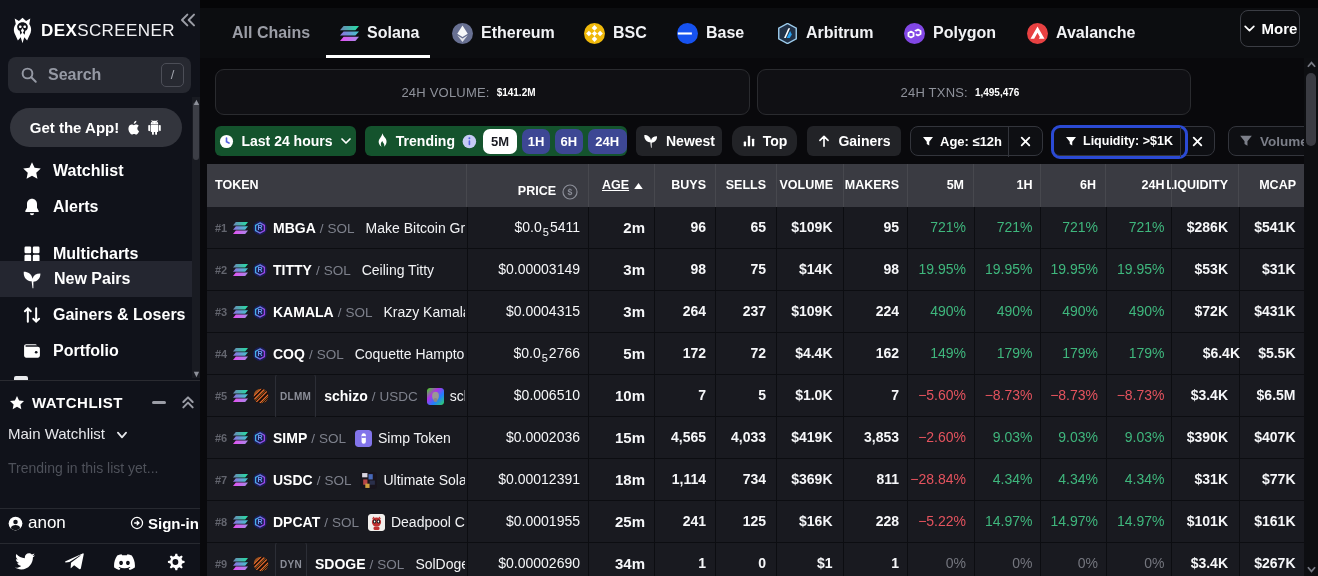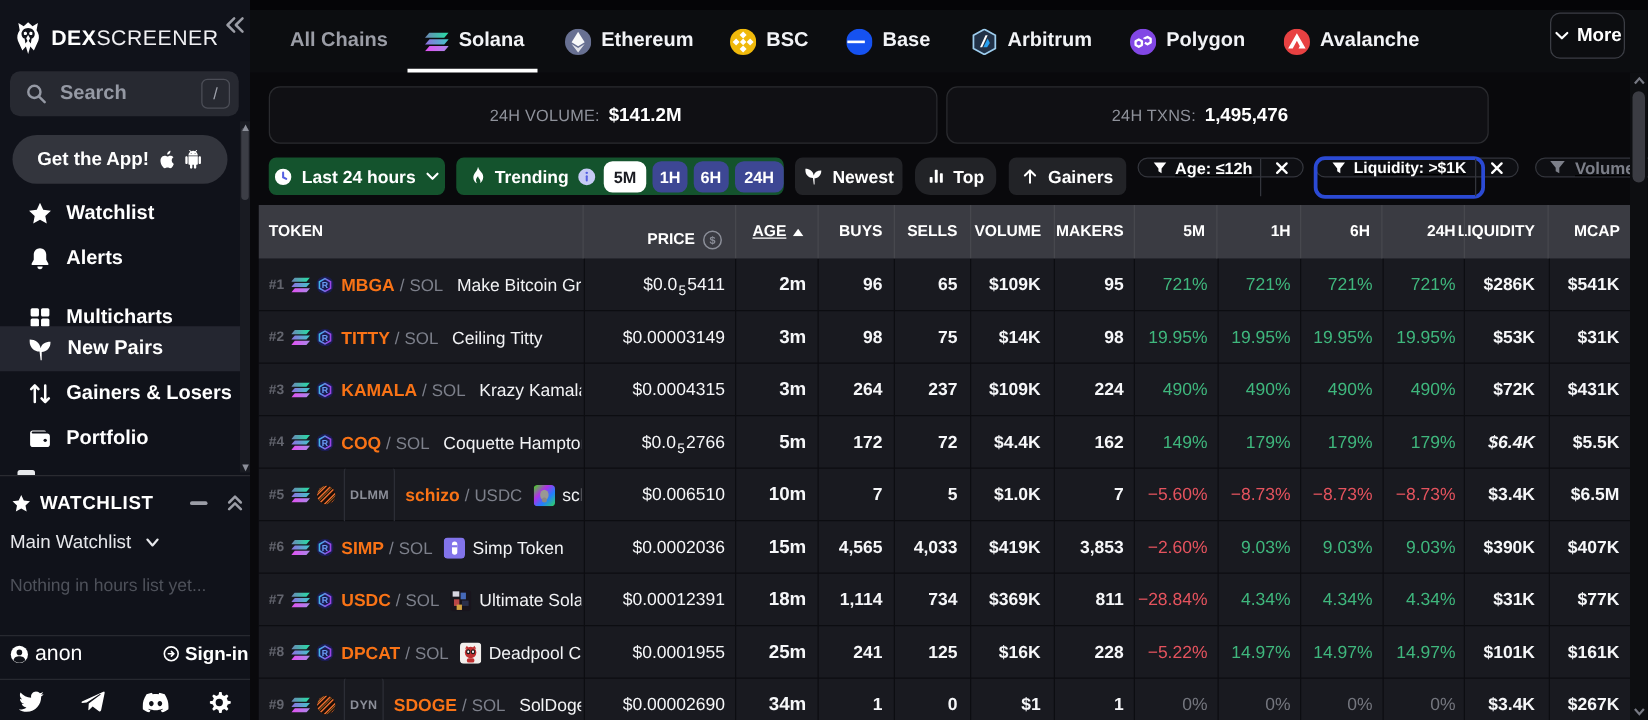--- a/index.html
+++ b/index.html
@@ -37,40 +37,40 @@
 #topband { position:absolute; left:200px; top:0; width:1118px; height:8px; background:#050507; }
 #tabbar { position:absolute; left:200px; top:8px; width:1118px; height:50px; background:#0c0d10; }
 .tab { position:absolute; top:0; height:50px; display:flex; align-items:center; gap:8px; font-size:16px; font-weight:bold; color:#f2f3f6; }
 .tab.gray { color:#9b9da6; }
 #soltab-line { position:absolute; left:126px; top:47px; width:104px; height:3px; background:#fff; }
 #morebtn { position:absolute; left:1040px; top:2px; width:60px; height:37px; border:1px solid #3b3d44; border-radius:8px; display:flex; align-items:center; justify-content:center; color:#fff; font-size:15px; font-weight:bold; gap:6px;}
 
 
 .statbox { position:absolute; top:69px; height:46px; padding-right:28px; background:#101014; border:1px solid #2a2b2f; border-radius:9px; display:flex; align-items:center; justify-content:center; }
 .statbox .lb { color:#8f929b; font-size:13px; letter-spacing:0.2px; }
-.statbox .vl { color:#fff; font-size:15px; font-weight:bold; margin-left:7px; }
+.statbox .vl { color:#fff; font-size:10px; font-weight:bold; margin-left:7px; }
 
 
 .fbtn { position:absolute; top:126px; height:30px; border-radius:6px; display:flex; align-items:center; color:#fff; font-size:14px; font-weight:bold; }
 .purple { background:#14532d; }
 .darkbtn { background:#222327; }
 .pill { height:25px; border-radius:7px; display:flex; align-items:center; justify-content:center; font-size:13px; font-weight:bold; }
-.chip { position:absolute; top:126px; height:16px; display:flex; align-items:center;text-decoration:underline; }
+.chip { position:absolute; top:126px; height:30px; display:flex; align-items:center; }
 
 
 #thead { position:absolute; left:207px; top:164px; width:1097px; height:43px; background:#3a3b42; color:#fff; font-size:12.5px; font-weight:bold; }
 #thead .hc { position:absolute; top:0; height:55px; line-height:43px; }
 #tbody { position:absolute; left:207px; top:207px; width:1097px; height:369px; background:#191a20; }
 .vline { position:absolute; top:0; bottom:0; width:1px; background:#0c0d11; }
 .vlineh { position:absolute; top:0; height:43px; width:1px; background:#47484e; }
 .tr { position:absolute; left:0; width:1097px; height:42px; border-bottom:1px solid #0c0d11; }
 .td { position:absolute; top:0; height:42px; line-height:41px; color:#f6f7f9; font-size:14px; font-weight:bold; white-space:nowrap; }
 .tok { left:0; width:258px; display:flex; align-items:center; overflow:hidden; font-weight:normal; }
 .idx { color:#63656e; font-size:11px; font-weight:bold; width:18px; margin-left:8px; flex:none;}
-.sym { color:#f97316; font-weight:bold; font-size:14px; margin-left:6px; }
+.sym { color:#ffffff; font-weight:bold; font-size:14px; margin-left:6px; }
 .slash { color:#7d808b; font-weight:normal; font-size:13.5px; margin-left:4px; }
 .qt { color:#7d808b; font-weight:normal; font-size:13.5px; margin-left:4px; }
 .nm { color:#f2f3f5; font-size:14px; margin-left:11px; }
 .pct { font-weight:normal; font-size:14px; }
 .g { color:#3fb77d; } .r { color:#e5535e; } .z { color:#74767e; }
 .lab { border:1px solid #2c2e36; border-radius:4px; color:#8b8e98; font-size:10px; font-weight:bold; padding:2px 4px; margin-left:6px; flex:none; letter-spacing:0.3px;}
 .av { width:17px; height:17px; border-radius:3px; margin-left:9px; flex:none;}
 .td sub { font-size:11px; vertical-align:-4px; margin:0 1px; }
 
 
@@ -181,21 +181,21 @@
         <g stroke="#9b9da6" stroke-width="3" fill="none" stroke-linecap="round" stroke-linejoin="round">
           <path d="M5 12 L12 5 L19 12"></path>
           <path d="M5 20 L12 13 L19 20"></path>
         </g>
       </svg>
     <div id="mainwl">Main Watchlist
       <svg style="display:inline-block; vertical-align:-3px; margin-left:6px;" width="14" height="14" viewBox="0 0 24 24">
           <path d="M5 8 L12 16 L19 8" stroke="#e6e7eb" stroke-width="3" fill="none" stroke-linecap="round" stroke-linejoin="round"></path>
         </svg>
     </div>
-    <div id="nothing">Nothing in hours list yet...</div>
+    <div id="nothing">Trending in this list yet...</div>
     <div id="anonrow">
       <svg style="position:absolute; left:8px; top:7px;" width="15" height="15" viewBox="0 0 24 24">
         <circle cx="12" cy="12" r="11" fill="#fff"></circle>
         <circle cx="12" cy="9.5" r="3.6" fill="#12141b"></circle>
         <path d="M4.5 19.5 C5.5 15.5 8.5 14.5 12 14.5 C15.5 14.5 18.5 15.5 19.5 19.5 C17.5 21.5 14.9 22.7 12 22.7 C9.1 22.7 6.5 21.5 4.5 19.5 Z" fill="#12141b"></path>
       </svg>
       <span style="position:absolute; left:28px; top:4px; color:#fff; font-size:17px;">anon</span>
       <svg style="position:absolute; left:130px; top:7px;" width="14" height="14" viewBox="0 0 24 24">
           <g stroke="#fff" stroke-width="2.2" fill="none" stroke-linecap="round">
             <circle cx="12" cy="12" r="9.5"></circle>
@@ -562,21 +562,21 @@
       <div class="td" style="right:724px; font-weight:500;">$0.0<sub>5</sub>2766</div>
       <div class="td" style="right:659px; font-size:15px;">5m</div>
       <div class="td" style="right:598px;">172</div>
       <div class="td" style="right:538px;">72</div>
       <div class="td" style="right:471.5px;">$4.4K</div>
       <div class="td" style="right:405px;">162</div>
       <div class="td pct g" style="right:338px;">149%</div>
       <div class="td pct g" style="right:271.5px;">179%</div>
       <div class="td pct g" style="right:206px;">179%</div>
       <div class="td pct g" style="right:139.5px;">179%</div>
-      <div class="td" style="right:76px;font-style:italic;">$6.4K</div>
+      <div class="td" style="right:64px;">$6.4K</div>
       <div class="td" style="right:8.5px;">$5.5K</div>
     </div>
 <div class="tr" style="top:168px;">
       <div class="td tok">
         <span class="idx">#5</span>
         <svg width="15" height="12" viewBox="0 0 19 15" style="flex:none;">
           <polygon points="3.6,0 19,0 15.4,4.2 0,4.2" fill="url(#s1)"></polygon>
           <polygon points="3.6,5.4 19,5.4 15.4,9.6 0,9.6" fill="url(#s2)"></polygon>
           <polygon points="3.6,10.8 19,10.8 15.4,15 0,15" fill="url(#s3)"></polygon>
         </svg>

